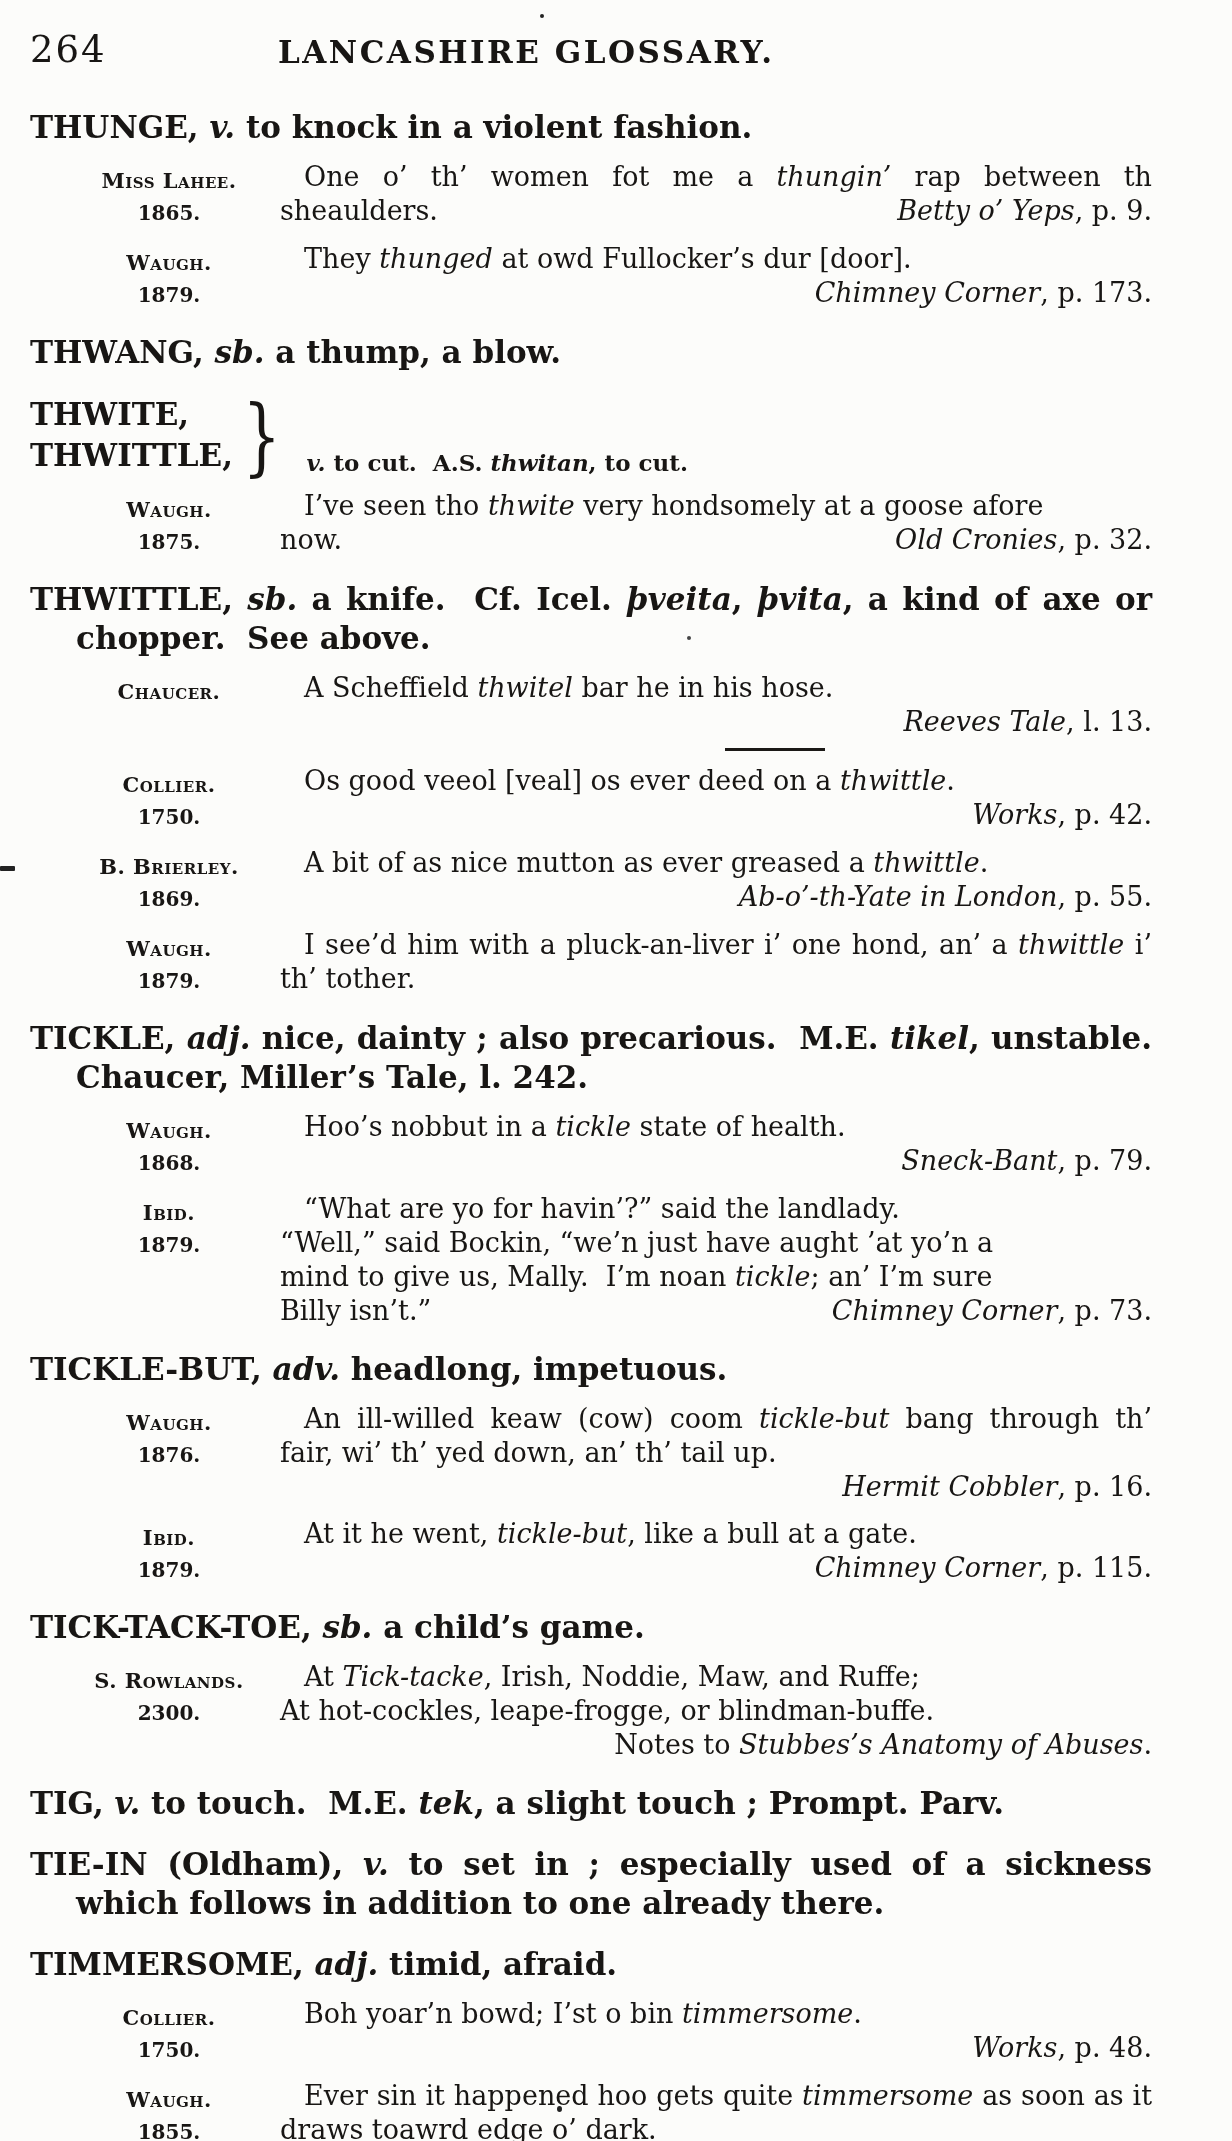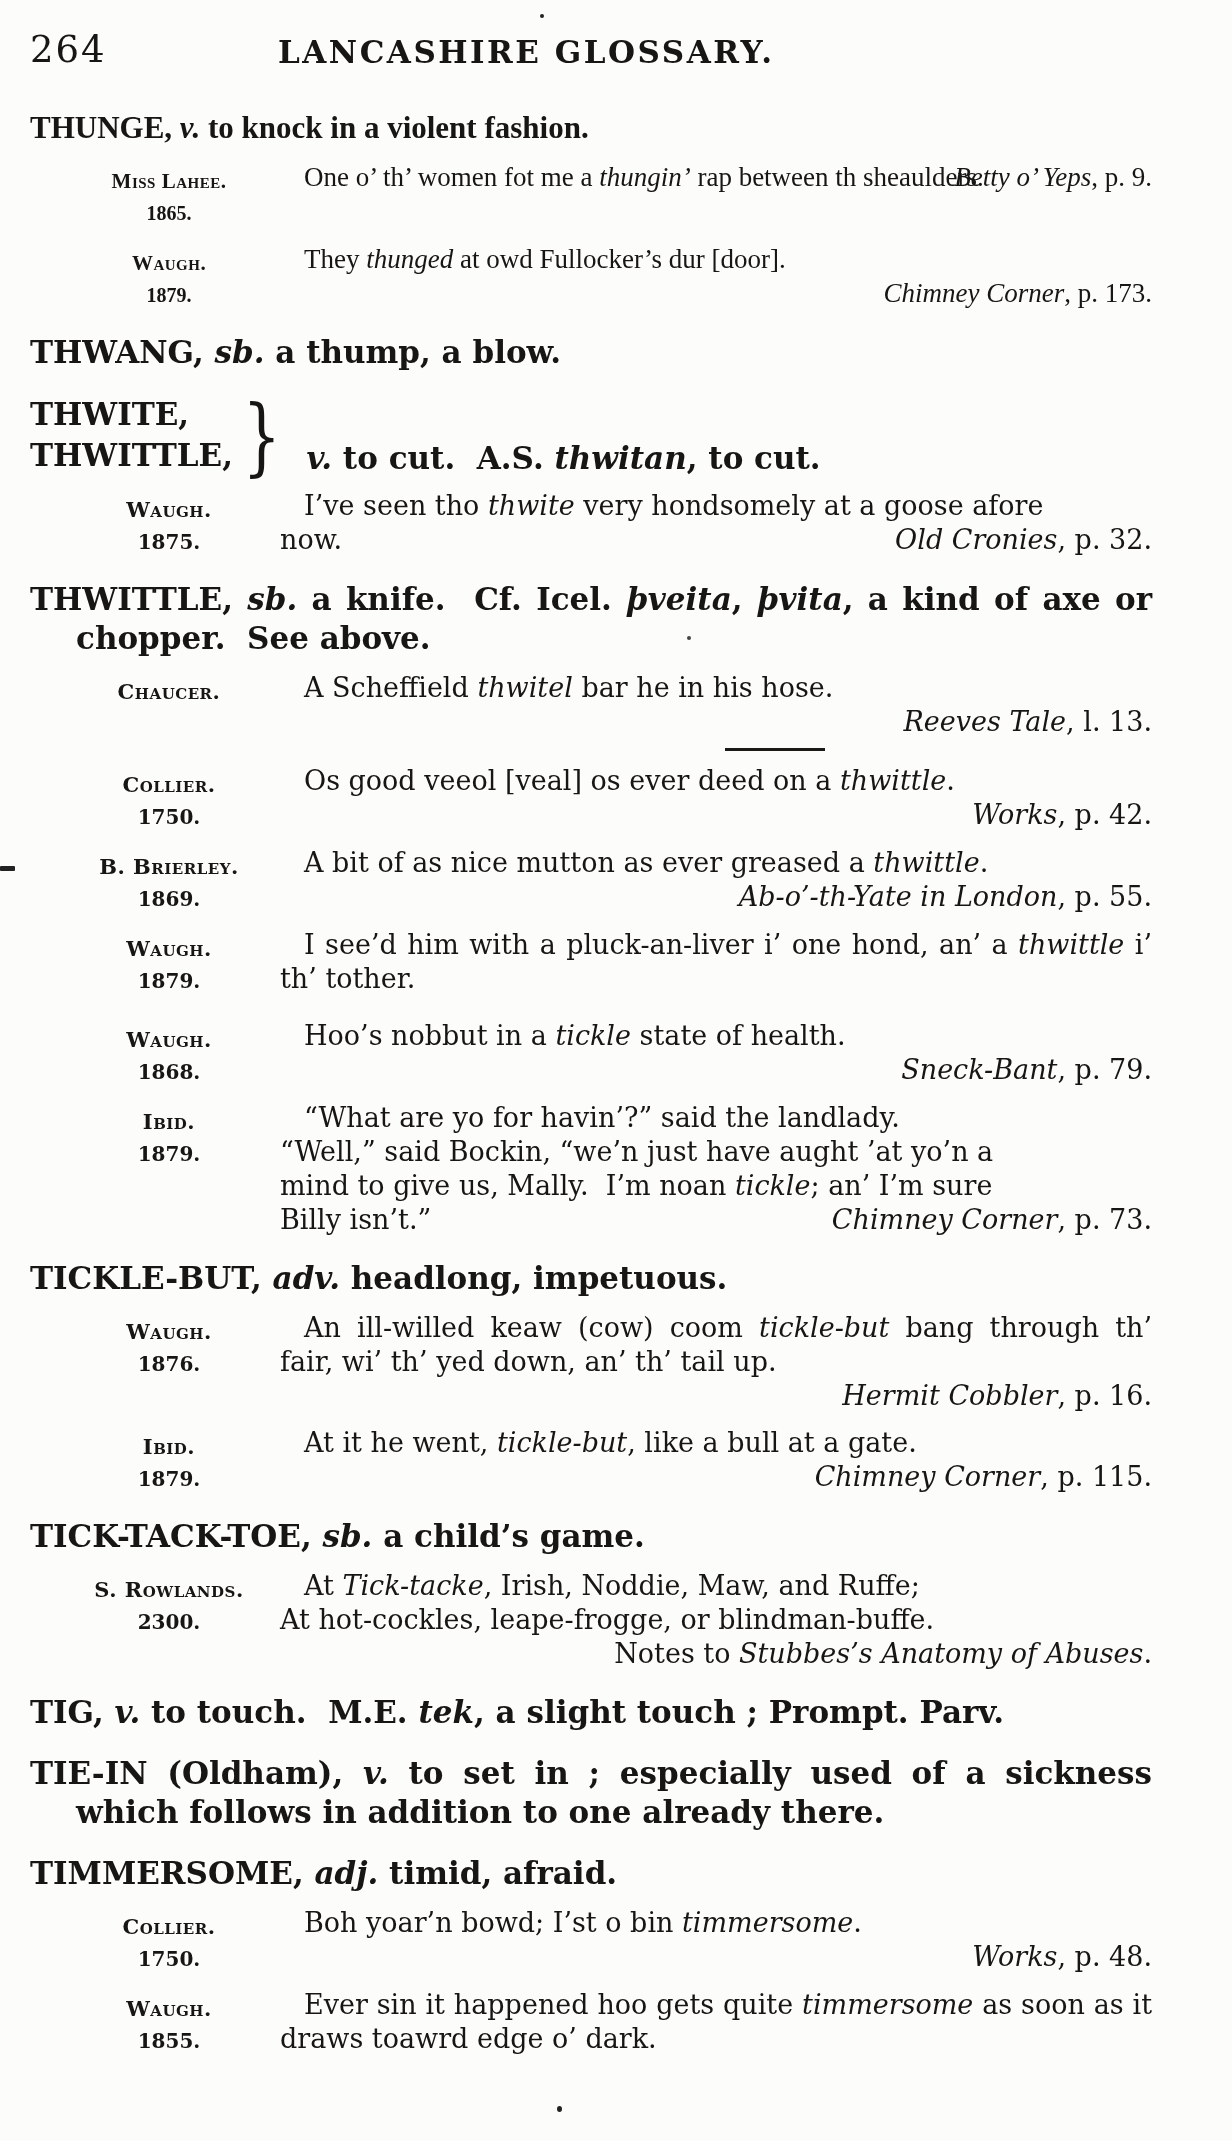--- a/index.html
+++ b/index.html
@@ -9,31 +9,31 @@
     background:#fcfcfa; color:#181614;
     font-family:"DejaVu Serif","Liberation Serif",serif;
   }
   .page { padding:22px 80px 0 30px; }
 
   .masthead { position:relative; height:60px; margin-bottom:26px; }
   .page-number { position:absolute; left:0; top:6px; font-size:37px; letter-spacing:2px; }
   .running-title { position:absolute; left:248px; top:12px; font-size:31px; font-weight:bold; letter-spacing:2.5px; }
 
   .entry { margin-top:22px; }
-  .entry:first-child { margin-top:16px;font-family:Liberation Serif, serif; }
+  .entry:first-child { margin-top:16px; }
 
   .headline {
     font-size:31px; font-weight:bold; line-height:39px;
     text-align:justify; padding-left:46px; text-indent:-46px;
   }
 
   .brace-row { display:flex; align-items:flex-end; font-weight:bold; }
   .brace-word { font-size:31px; line-height:41px; }
   .brace-glyph { font-size:84px; font-weight:normal; line-height:80px; transform:scaleX(.72); margin:0 2px; }
-  .brace-def { font-size:31px; margin-left:16px; }
+  .brace-def { font-size:23px; margin-left:16px; }
 
   .citation { display:flex; margin-top:13px;justify-content:flex-end; }
   .cit-meta { flex:none; width:250px; padding:5px 0 0 28px; text-align:center; font-weight:bold; }
   .cit-author { font-size:21px; font-variant:small-caps; letter-spacing:.5px; line-height:32px; }
   .cit-date { font-size:20px; line-height:32px; }
   .cit-body { flex:1; min-width:0; font-size:27px; line-height:34px; }
   .cit-quote { text-align:justify; text-indent:24px; }
   .cit-source { text-align:right; }
   .citation.inline .cit-source { margin-top:-34px; }
 
@@ -147,20 +147,21 @@
       <div class="cit-author">Waugh.</div>
       <div class="cit-date">1879.</div>
     </div>
     <div class="cit-body">
       <div class="cit-quote">I see’d him with a pluck-an-liver i’ one hond, an’ a <i>thwittle</i> i’ th’ tother.</div>
     </div>
   </div>
         </div>
   </section>
       <section class="entry">
+    <div class="headline">TICKLE, <i>adj.</i> nice, dainty ; also precarious.&nbsp; M.E. <i>tikel</i>, unstable. Chaucer, Miller’s Tale, l. 242.</div>
     <div class="citations">
           <div class="citation">
     <div class="cit-meta">
       <div class="cit-author">Waugh.</div>
       <div class="cit-date">1868.</div>
     </div>
     <div class="cit-body">
       <div class="cit-quote">Hoo’s nobbut in a <i>tickle</i> state of health.</div>
       <div class="cit-source"><i>Sneck-Bant</i>, p. 79.</div>
     </div>

